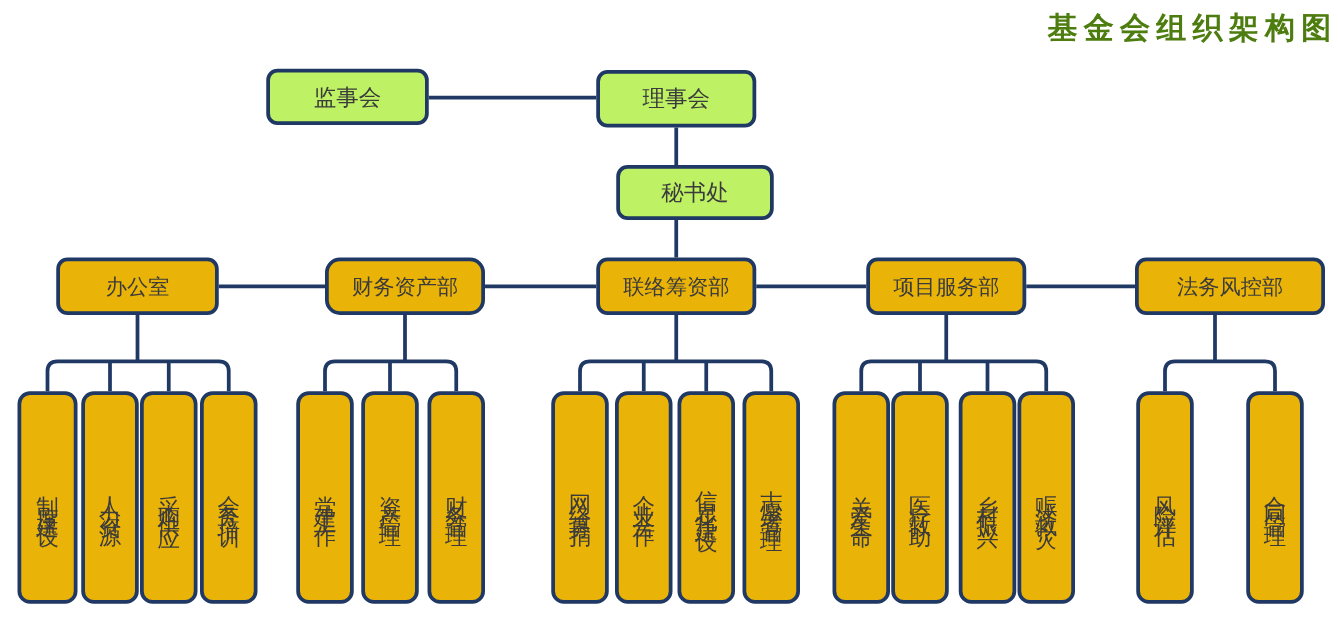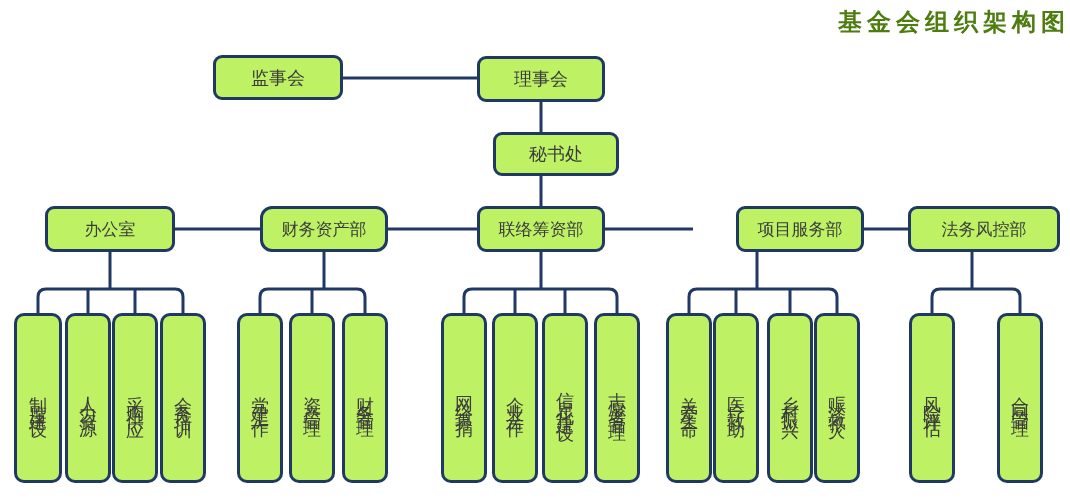--- a/index.html
+++ b/index.html
@@ -25,21 +25,21 @@
   }
   svg.connectors {
     position: absolute;
     left: 0; top: 0;
     width: 1070px; height: 500px;
   }
   .box {
     position: absolute;
     box-sizing: border-box;
     border: 3px solid #1f3864;
-    background: #bef264;
+    background: #eab308;
     border-radius: 9px;
     display: flex;
     align-items: center;
     justify-content: center;
     color: #3b3b3b;
   }
   .top-box { background: #bef264; font-size: 18px; }
   .dept-box { font-size: 17px; }
   .leaf-box { border-radius: 10px; }
   .leaf-box .vtext {
@@ -105,21 +105,21 @@
 
   <div class="box dept-box" style="left:45px; top:206px; width:130px; height:46px;">
     <span>办公室</span>
   </div>
   <div class="box dept-box" style="left:260px; top:206px; width:128px; height:46px;border-radius:12px;">
     <span>财务资产部</span>
   </div>
   <div class="box dept-box" style="left:477px; top:206px; width:128px; height:46px;">
     <span>联络筹资部</span>
   </div>
-  <div class="box dept-box" style="left:693px; top:206px; width:128px; height:46px;margin-left:43px;">
+  <div class="box dept-box" style="left:693px; top:206px; width:128px; height:46px;">
     <span>项目服务部</span>
   </div>
   <div class="box dept-box" style="left:908px; top:206px; width:152px; height:46px;">
     <span>法务风控部</span>
   </div>
 
   <div class="box leaf-box" style="left:14px; top:313px; width:48px; height:170px;">
     <span class="vtext">制度建设</span>
   </div>
   <div class="box leaf-box" style="left:65px; top:313px; width:46px; height:170px;">

